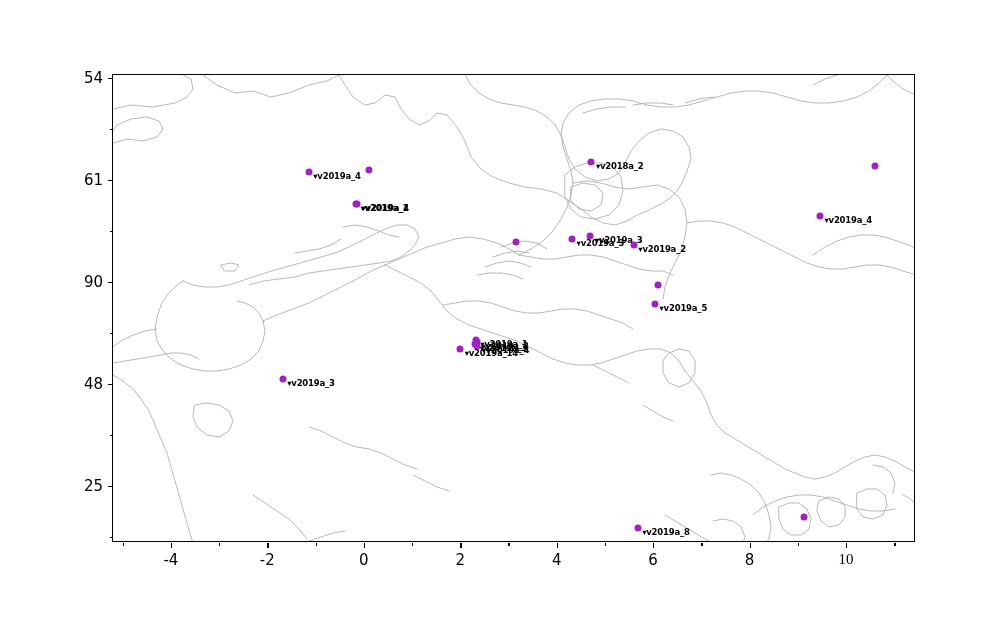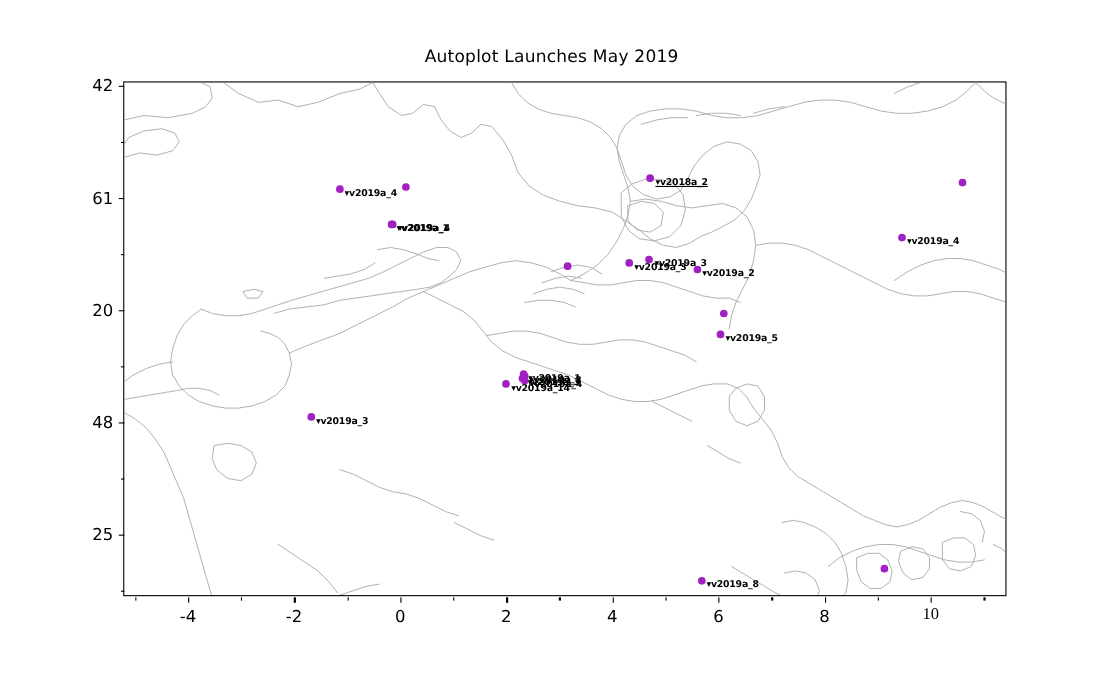--- a/index.html
+++ b/index.html
@@ -31,21 +31,20 @@
       transform:translate(-50%,-50%);}
   .plab{position:absolute;font-size:8.5px;color:#000;white-space:nowrap;
          font-family:"DejaVu Sans","Liberation Sans",sans-serif;
          transform:translateY(-50%);font-weight:600;letter-spacing:-.2px;}
 </style>
 </head>
 <body>
 
 <div id="stage">
 
-  <div id="title">Autoplot Launches May 2019</div>
 
   <div id="frame">
     <div id="mapclip">
       <svg id="mapsvg" width="803" height="468" viewBox="0 0 803 468">
         <g fill="none" stroke="#b0b0b0" stroke-width="0.9" stroke-linejoin="round" stroke-linecap="round">
 
           <path d="M0 34 L18 30 L40 32 L62 28 L74 22 L80 14 L78 4 L70 0"></path>
           <path d="M0 68 L14 64 L30 66 L44 62 L50 54 L46 46 L34 42 L18 44 L4 50 L0 56"></path>
 
           <path d="M90 0 L104 10 L122 18 L140 16 L158 22 L176 18 L196 10 L214 6 L226 0"></path>
@@ -169,25 +168,25 @@
           <path d="M140 420 L152 428 L164 436 L176 444 L186 454 L194 464"></path>
           <path d="M196 466 L208 462 L220 458 L232 456"></path>
         </g>
       </svg>
     </div>
   <div class="tk y" style="top: 410.84px;"></div>
       <div class="tlab y" style="top: 410.84px;">25</div>
       <div class="tk y" style="top: 308.768px;"></div>
       <div class="tlab y" style="top: 308.768px;">48</div>
       <div class="tk y" style="top: 206.696px;"></div>
-      <div class="tlab y" style="top: 206.696px;">20</div>
+      <div class="tlab y" style="top: 206.696px;">90</div>
       <div class="tk y" style="top: 104.624px;"></div>
       <div class="tlab y" style="top: 104.624px;">61</div>
       <div class="tk y" style="top: 2.5518px;"></div>
-      <div class="tlab y" style="top: 2.5518px;">42</div>
+      <div class="tlab y" style="top: 2.5518px;">54</div>
       <div class="tk y ymin" style="top: 461.876px;"></div>
       <div class="tk y ymin" style="top: 359.804px;"></div>
       <div class="tk y ymin" style="top: 257.732px;"></div>
       <div class="tk y ymin" style="top: 155.66px;"></div>
       <div class="tk y ymin" style="top: 53.5878px;"></div>
       <div class="tk x" style="left: 57.8739px;"></div>
       <div class="tlab x" style="left: 57.8739px;">-4</div>
       <div class="tk x" style="left: 154.33px;"></div>
       <div class="tlab x" style="left: 154.33px;">-2</div>
       <div class="tk x" style="left: 250.787px;"></div>
@@ -216,21 +215,21 @@
   <div id="ticks"></div>
   <div id="points">
       <div class="pt" style="left: 308.771px; top: 171.989px; background: rgb(160, 32, 192);"></div>
       <div class="plab" style="left: 313.271px; top: 175.989px;">▾v2019a_4</div>
       <div class="pt" style="left: 369.056px; top: 170.458px; background: rgb(160, 32, 192);"></div>
       <div class="pt" style="left: 356.035px; top: 204.142px; background: rgb(160, 32, 192);"></div>
       <div class="plab" style="left: 360.535px; top: 208.142px;">▾v2019a_1</div>
       <div class="pt" style="left: 356.999px; top: 204.142px; background: rgb(160, 32, 192);"></div>
       <div class="plab" style="left: 361.499px; top: 208.142px;">▾v2019a_4</div>
       <div class="pt" style="left: 591.389px; top: 161.782px; background: rgb(160, 32, 192);"></div>
-      <div class="plab" style="left: 595.889px; top: 165.782px; text-decoration: underline;">▾v2018a_2</div>
+      <div class="plab" style="left: 595.889px; top: 165.782px;">▾v2018a_2</div>
       <div class="pt" style="left: 874.971px; top: 165.865px; background: rgb(160, 32, 192);"></div>
       <div class="pt" style="left: 819.99px; top: 216.39px; background: rgb(160, 32, 192);"></div>
       <div class="plab" style="left: 824.49px; top: 220.39px;">▾v2019a_4</div>
       <div class="pt" style="left: 572.097px; top: 238.846px; background: rgb(160, 32, 192);"></div>
       <div class="plab" style="left: 576.597px; top: 242.846px;">▾v2019a_3</div>
       <div class="pt" style="left: 590.424px; top: 235.784px; background: rgb(160, 32, 192);"></div>
       <div class="plab" style="left: 594.924px; top: 239.784px;">▾v2019a_3</div>
       <div class="pt" style="left: 515.67px; top: 242.419px; background: rgb(160, 32, 192);"></div>
       <div class="pt" style="left: 633.829px; top: 244.971px; background: rgb(160, 32, 192);"></div>
       <div class="plab" style="left: 638.329px; top: 248.971px;">▾v2019a_2</div>

